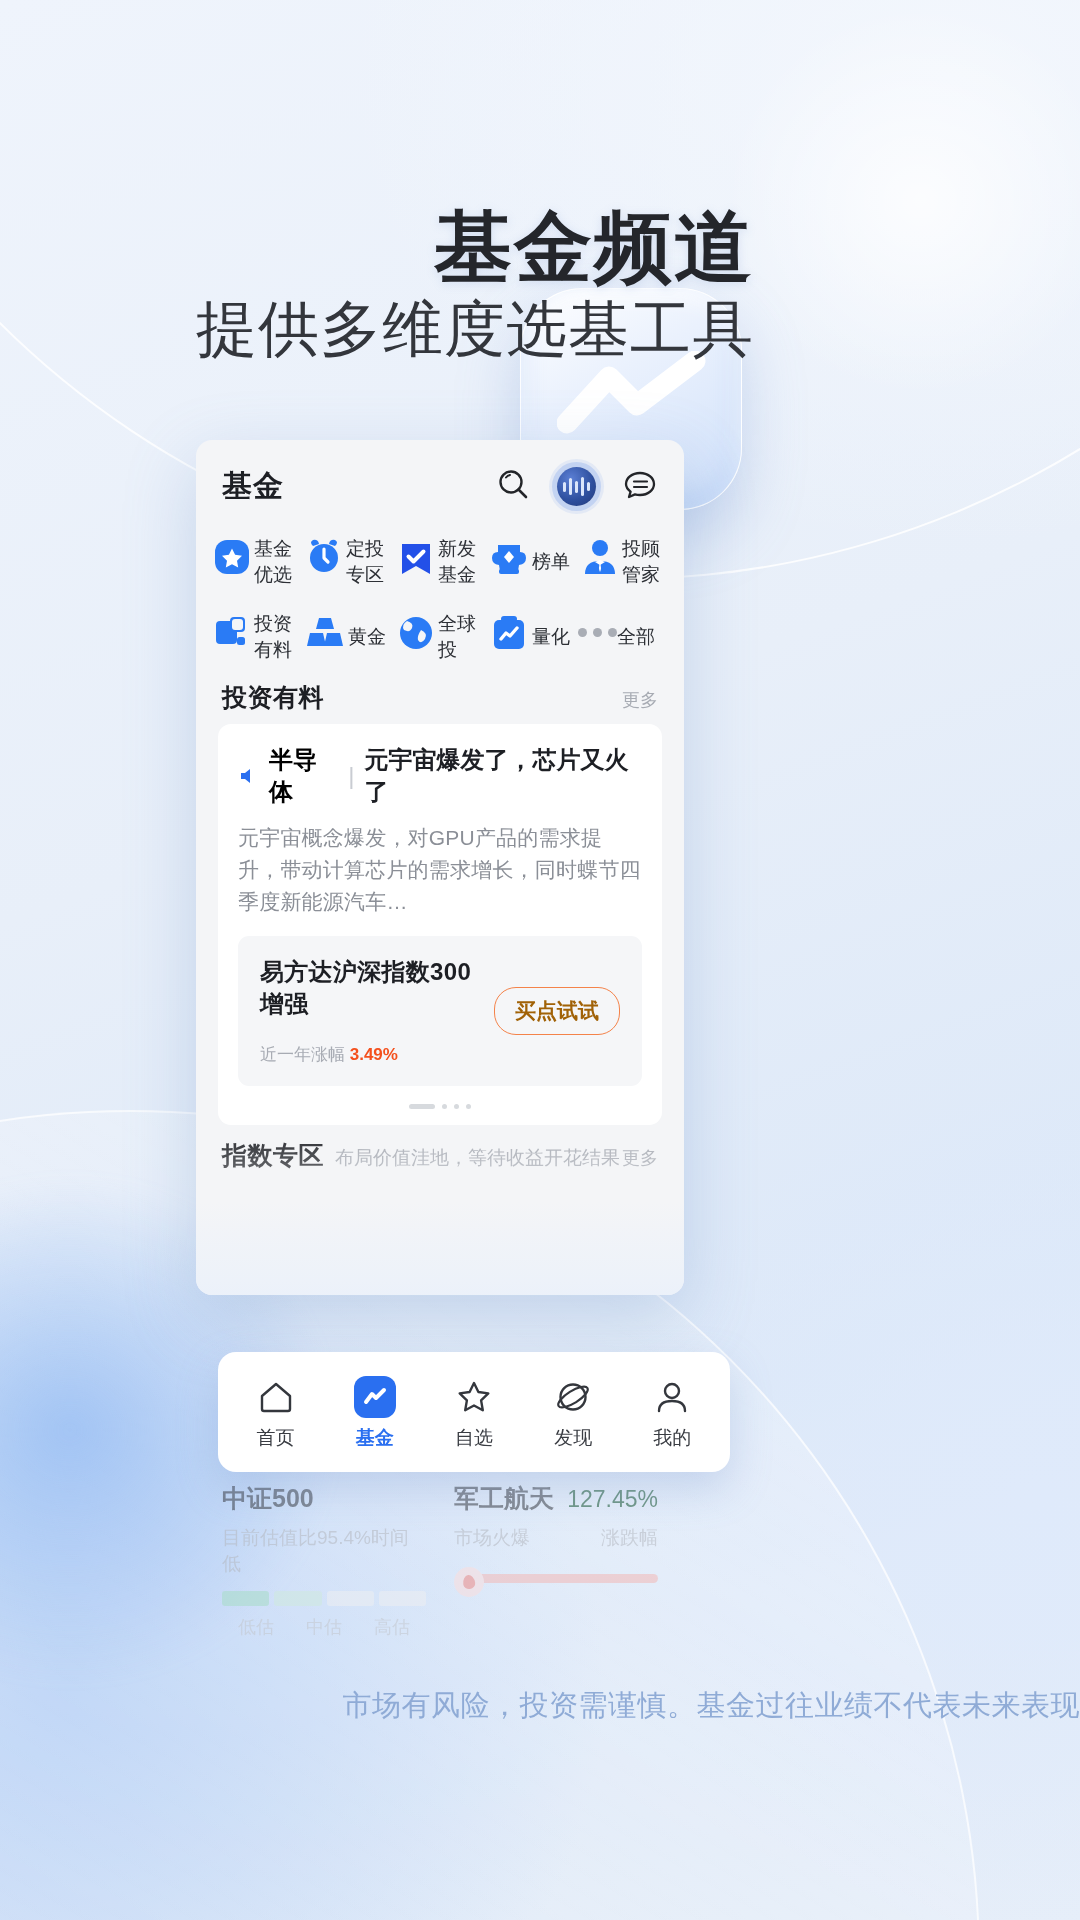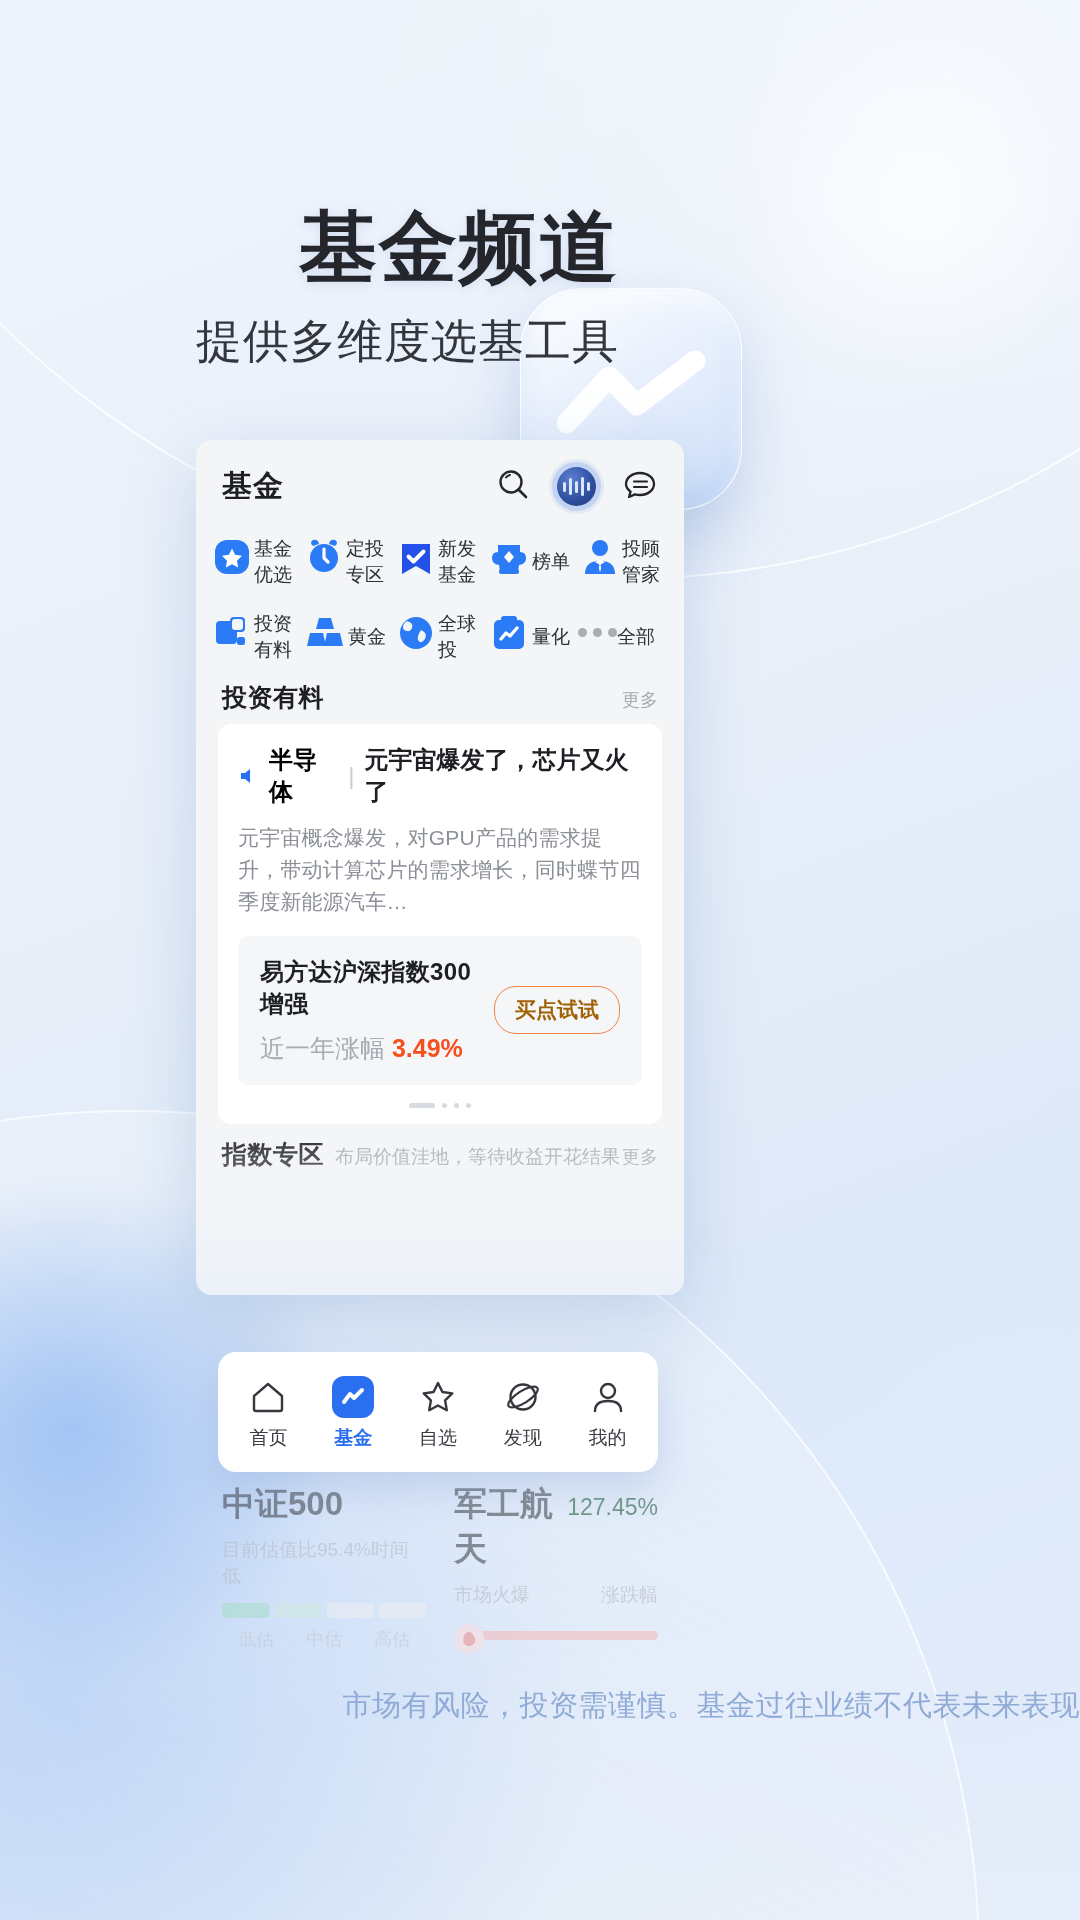--- a/index.html
+++ b/index.html
@@ -40,22 +40,21 @@
     background:radial-gradient(closest-side, rgba(255,255,255,.75), rgba(255,255,255,0) 70%);
   }
   
   .headline-wrap { position:absolute; left:196px; top:206px;text-align:right; }
   .headline {
     font-size:78px; font-weight:bold; color:#24262b; letter-spacing:2px;
     line-height:1.06;
     text-shadow:0 2px 10px rgba(130,160,210,.25);
   }
   .subline {
-    margin-top:22px;
-    font-size:46px; color:#33363c; letter-spacing:1px; position:relative; display:inline-block;
+    font-size:61px; color:#33363c; letter-spacing:1px; position:relative; display:inline-block;
   }
   .subline .hl {
     position:relative; display:inline-block;
   }
   .subline .hl::after {
     content:""; position:absolute; left:-2px; right:-2px; bottom:2px; height:15px;
     background:#9cc3f2; border-radius:8px; z-index:-1;
   }
   
   .squircle {
@@ -117,55 +116,55 @@
   .tag { color:#000000; font-weight:bold; }
   .divider-v { color:#c9ccd2; margin:0 10px; font-weight:normal; }
   .news-body {
     margin-top:14px; font-size:21px; line-height:1.52; color:#8b8f97; letter-spacing:.2px;
   }
   .fund {
     margin-top:18px; background:#f5f6f8; border-radius:11px;
     padding:20px 22px; display:flex; align-items:center;
   }
   .fund-name { font-size:24px; font-weight:bold; color:#1d1f24; letter-spacing:.3px; }
-  .fund-sub { margin-top:12px; font-size:25px; color:#a7abb3; }
+  .fund-sub { margin-top:23px; font-size:17px; color:#a7abb3; }
   .fund-sub b { color:#f4511e; font-weight:bold; }
   .buy-btn {
     margin-left:auto; border:1.6px solid #f4834a; color:#a16207;
     border-radius:22px; padding:9px 20px; font-size:21px; font-weight:bold; white-space:nowrap;
   }
   .pager { display:flex; justify-content:center; align-items:center; gap:7px; margin-top:18px; }
   .pager .bar { width:26px; height:5px; border-radius:3px; background:#d7dade; }
   .pager .dot { width:5px; height:5px; border-radius:50%; background:#d7dade; }
   
   .faded { display:flex; padding:6px 26px 0 26px; opacity:.55; }
   .fcol { flex:1; }
   .fcol:nth-child(2) { margin-left:28px; }
   .f-row1 { display:flex; align-items:baseline; }
-  .f-name { font-size:33px; font-weight:bold; color:#3a3d43; }
+  .f-name { font-size:25px; font-weight:bold; color:#3a3d43; }
   .f-pct { margin-left:auto; font-size:23px; font-weight:normal; color:#14532d; }
   .f-row2 { display:flex; margin-top:10px; font-size:19px; color:#b4b8c0; }
   .f-row2 .r { margin-left:auto; }
   .seg { display:flex; gap:5px; margin-top:14px; }
   .seg i { height:15px; border-radius:3px; flex:1; background:#edeff2; display:block; }
   .seg i.on { background:#a7ddc7; }
   .seg i.on2 { background:#cfeade; }
   .seg-lab { display:flex; margin-top:9px; font-size:18px; color:#c3c7ce; }
   .seg-lab span { flex:1; text-align:center; }
   .heat { margin-top:16px; position:relative; height:22px; }
   .heat .track { position:absolute; left:14px; right:0; top:7px; height:9px; border-radius:6px; background:#f3b9b7; }
   .heat .knob {
     position:absolute; left:0; top:0; width:30px; height:30px; border-radius:50%;
     background:#fbdedd; display:flex; align-items:center; justify-content:center;
   }
   .heat .knob b { display:block; width:12px; height:14px; background:#f08a84;
     border-radius:50% 50% 50% 50%/ 62% 62% 38% 38%; transform:rotate(-8deg); }
   
   .nav {
-    position:absolute; left:218px; top:1352px; width:440px; height:120px;
+    position:absolute; left:218px; top:1352px; width:512px; height:120px;
     background:#fff; border-radius:18px;
     box-shadow:0 16px 42px rgba(110,145,200,.28);
     display:flex; align-items:center; justify-content:space-around; padding:0 8px;
   }
   .nav::after {
     content:""; position:absolute; left:14px; right:14px; top:118px; height:22px;
     background:rgba(196,216,246,.75); border-radius:0 0 16px 16px; z-index:-1;
   }
   .nav-item { display:flex; flex-direction:column; align-items:center; width:78px; }
   .nav-ic { height:46px; display:flex; align-items:center; justify-content:center; }

